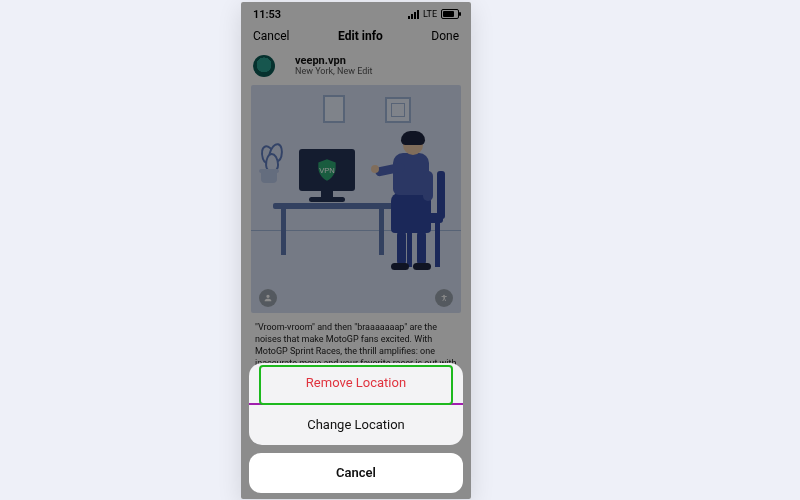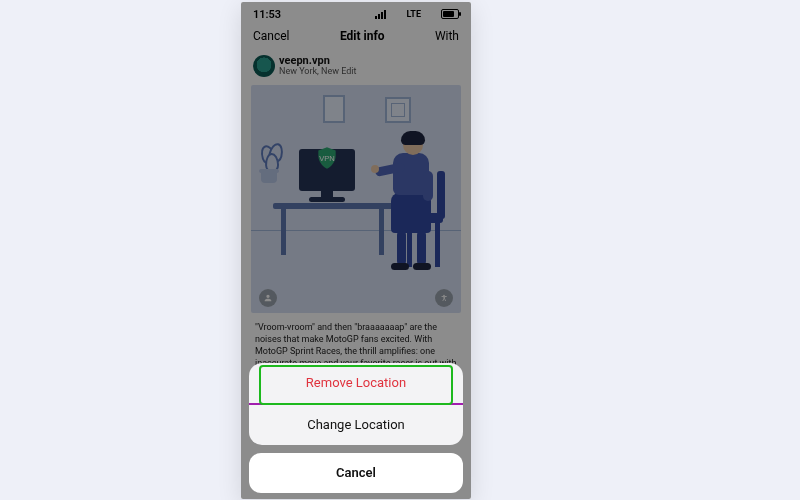--- a/index.html
+++ b/index.html
@@ -3,30 +3,30 @@
 <meta charset="utf-8">
 <style>
   html,body{margin:0;padding:0;width:800px;height:500px;background:#eef0f8;font-family:-apple-system,BlinkMacSystemFont,"Segoe UI",Roboto,Helvetica,Arial,sans-serif;overflow:hidden}
   .stage{width:712px;height:500px;display:flex;align-items:center;justify-content:center}
   .phone{width:230px;height:497px;background:#fff;border-radius:2px;box-shadow:0 6px 24px rgba(0,0,0,.12);position:relative;overflow:hidden}
   .screen{position:absolute;inset:0}
   
   .dim{position:absolute;inset:0;background:#fff}
   .dim:after{content:"";position:absolute;inset:0;background:rgba(0,0,0,.45)}
   .status{display:flex;justify-content:space-between;align-items:center;padding:6px 12px 2px;font-size:11px;font-weight:600;color:#000}
-  .status .right{display:flex;align-items:center;gap:20px;font-size:9px;font-weight:700}
+  .status .right{display:flex;align-items:center;gap:4px;font-size:9px;font-weight:400}
   .bars{display:inline-flex;align-items:flex-end;gap:1px}
   .bars i{width:2px;background:#000;display:inline-block}
   .bars i:nth-child(1){height:3px}.bars i:nth-child(2){height:5px}.bars i:nth-child(3){height:7px}.bars i:nth-child(4){height:9px}
   .batt{width:16px;height:8px;border:1px solid #000;border-radius:2px;position:relative}
   .batt:after{content:"";position:absolute;right:-3px;top:2px;width:2px;height:4px;background:#000;border-radius:1px}
   .batt i{position:absolute;left:1px;top:1px;bottom:1px;width:70%;background:#000;border-radius:1px}
   .nav{display:flex;justify-content:space-between;align-items:center;padding:6px 12px 8px;font-size:12px;color:#000}
   .nav .title{font-weight:700}
-  .user{display:flex;align-items:flex-start;gap:4px;padding:4px 12px 6px}
+  .user{display:flex;align-items:flex-start;gap:20px;padding:4px 12px 6px}
   .avatar{width:22px;height:22px;border-radius:50%;background:radial-gradient(circle at 50% 45%,#2a9d8f 0 45%,#0b5a55 46% 100%);flex:none}
   .uname{font-size:11px;font-weight:700;color:#111;line-height:1.1}
   .uloc{font-size:9px;color:#555;line-height:1.1}
   .art{margin:2px 10px 0;height:228px;border-radius:2px;background:#d6dff2;position:relative;overflow:hidden}
   
   .art:before{content:"";position:absolute;left:0;right:0;top:64%;height:1px;background:#9fb4d8}
   
   .frame{position:absolute;border:2px solid #9fb4d8;background:#e8eefb}
   .f1{left:72px;top:10px;width:18px;height:24px}
   .f2{left:134px;top:12px;width:22px;height:22px}
@@ -38,21 +38,21 @@
   .l1{left:10px;top:60px;transform:rotate(-18deg)}
   .l2{left:18px;top:58px;transform:rotate(14deg)}
   .l3{left:14px;top:68px;transform:rotate(-2deg)}
   
   .desk{position:absolute;left:22px;top:118px;width:120px;height:6px;background:#5e77b0;border-radius:2px}
   .dleg{position:absolute;top:124px;width:5px;height:46px;background:#5e77b0}
   .dl1{left:30px}.dl2{left:128px}
   .mon{position:absolute;left:48px;top:64px;width:56px;height:42px;background:#263356;border-radius:3px}
   .mon:after{content:"";position:absolute;left:22px;top:42px;width:12px;height:10px;background:#263356;border-radius:0 0 3px 3px}
   .mon-base{position:absolute;left:58px;top:112px;width:36px;height:5px;background:#263356;border-radius:3px}
-  .shield{position:absolute;left:63px;top:60px;width:26px;height:26px}
+  .shield{position:absolute;left:63px;top:72px;width:26px;height:26px}
   .shield svg{width:26px;height:26px;display:block}
   
   .head{position:absolute;left:152px;top:50px;width:20px;height:20px;border-radius:50%;background:#e9c7a6}
   .hair{position:absolute;left:150px;top:46px;width:24px;height:14px;border-radius:12px 12px 6px 6px;background:#1e2540}
   .torso{position:absolute;left:142px;top:68px;width:36px;height:42px;background:#4f65b7;border-radius:10px 10px 6px 6px}
   .armL{position:absolute;left:124px;top:80px;width:30px;height:9px;background:#4f65b7;border-radius:5px;transform:rotate(-12deg)}
   .handL{position:absolute;left:120px;top:80px;width:8px;height:8px;border-radius:50%;background:#e9c7a6}
   .armR{position:absolute;left:172px;top:86px;width:10px;height:30px;background:#4f65b7;border-radius:5px}
   .legs{position:absolute;left:140px;top:108px;width:40px;height:40px;background:#324aa3;border-radius:8px 8px 4px 4px}
   .shin{position:absolute;top:146px;width:9px;height:34px;background:#324aa3;border-radius:4px}
@@ -100,21 +100,21 @@
             <span>LTE</span>
             <span class="batt">
                 <i></i>
               </span>
           </span>
         </div>
 
         <div class="nav">
           <span>Cancel</span>
           <span class="title">Edit info</span>
-          <span>With</span>
+          <span>Done</span>
         </div>
 
         <div class="user">
           <div class="avatar"></div>
           <div>
             <div class="uname">veepn.vpn</div>
             <div class="uloc">New York, New Edit</div>
           </div>
         </div>
 

